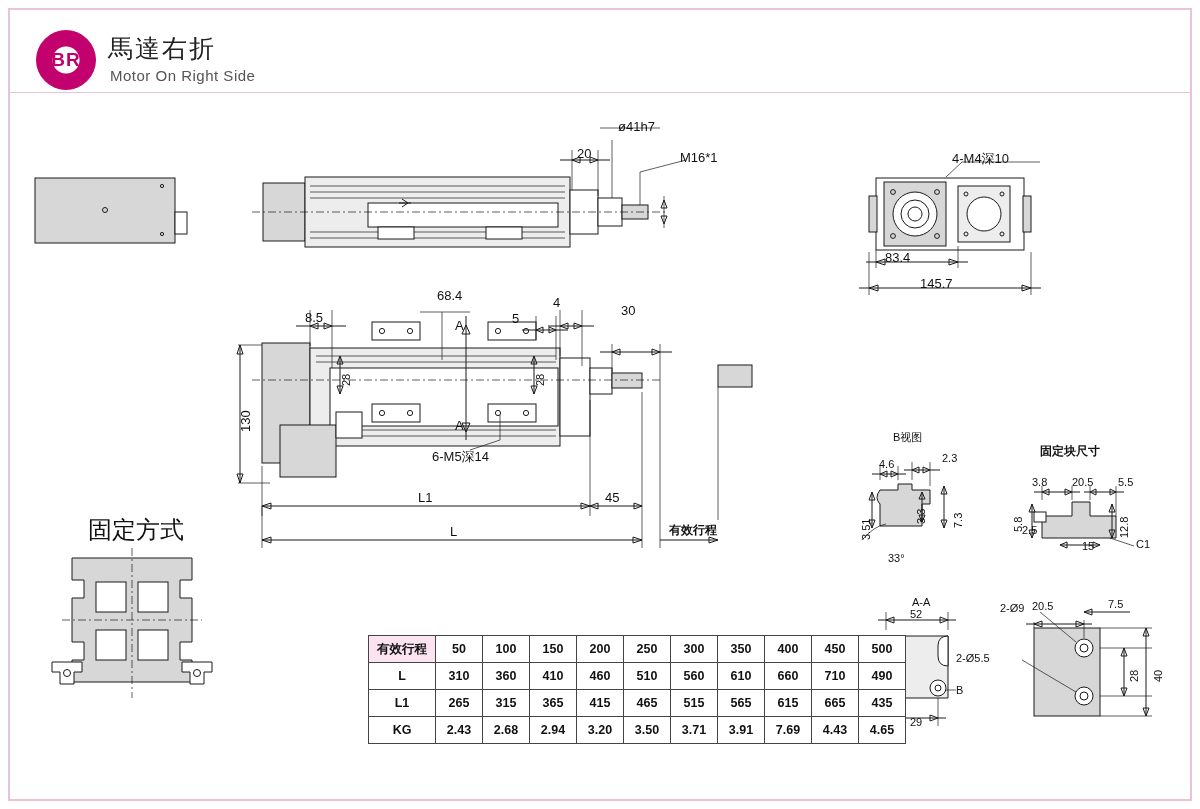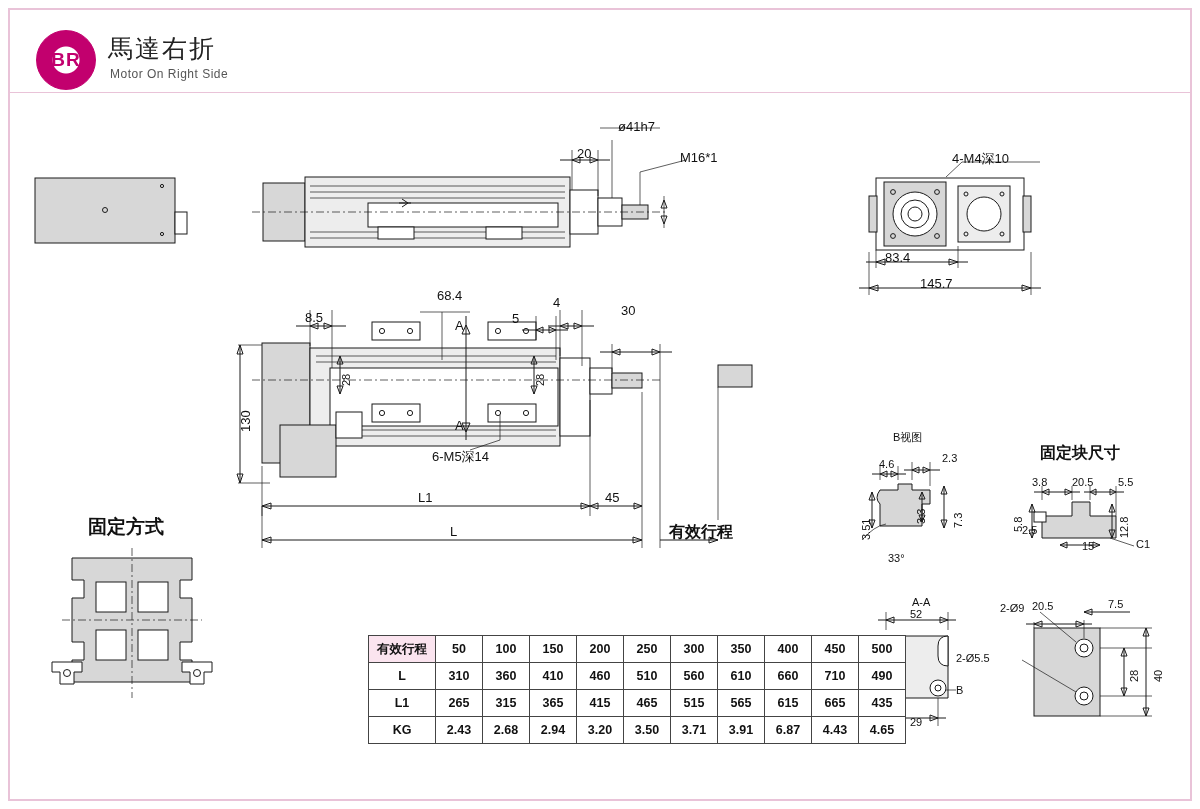--- a/index.html
+++ b/index.html
@@ -5,35 +5,35 @@
   html,body{margin:0;padding:0;background:#ffffff;}
   body{width:1200px;height:809px;font-family:"Liberation Sans",sans-serif;color:#1a1a1a;position:relative;overflow:hidden;}
   .frame{position:absolute;left:8px;top:8px;width:1184px;height:793px;border:2px solid #e9c3d8;box-sizing:border-box;}
   .header{position:absolute;left:22px;top:24px;width:700px;height:72px;}
   .logo{position:absolute;left:14px;top:6px;width:58px;height:58px;border-radius:50%;
         background:radial-gradient(circle at 50% 50%, #ffffff 0 13px, #c2006e 14px 100%);
         border:1px solid #c2006e;}
   .logo-text{position:absolute;left:0;top:0;width:58px;height:58px;line-height:58px;text-align:center;
         font-weight:bold;font-size:19px;color:#c2006e;letter-spacing:1px;}
   .title-cn{position:absolute;left:86px;top:8px;font-size:25px;color:#222;letter-spacing:2px;}
-  .title-en{position:absolute;left:88px;top:43px;font-size:12px;color:#555;letter-spacing:0.5px;}
+  .title-en{position:absolute;left:88px;top:43px;font-size:15px;color:#555;letter-spacing:0.5px;}
   .hr-pink{position:absolute;left:10px;top:92px;width:1180px;height:1px;background:#e9c3d8;}
 
   svg{position:absolute;left:0;top:0;width:1200px;height:809px;pointer-events:none;}
   .ln{stroke:#1a1a1a;stroke-width:1;fill:none;}
   .lnt{stroke:#1a1a1a;stroke-width:0.7;fill:none;}
   .dash{stroke:#1a1a1a;stroke-width:0.7;fill:none;stroke-dasharray:8 3 2 3;}
   .fillgrey{fill:#d7d7d7;stroke:#1a1a1a;stroke-width:1;}
   .filllgrey{fill:#ededed;stroke:#1a1a1a;stroke-width:1;}
   .fillw{fill:#ffffff;stroke:#1a1a1a;stroke-width:1;}
 
   .lbl{position:absolute;font-size:13px;color:#111;white-space:nowrap;}
   .lbl.sm{font-size:11px;}
-  .lbl.bg{font-size:16px;font-weight:bold;}
-  .lbl.bgcn{font-size:19px;font-weight:bold;}
+  .lbl.bg{font-size:12px;font-weight:bold;}
+  .lbl.bgcn{font-size:24px;font-weight:normal;}
   .rot90{transform:rotate(-90deg);transform-origin:left top;}
 
   table.spec{position:absolute;left:368px;top:635px;border-collapse:collapse;background:#fff;}
   table.spec td,table.spec th{border:1px solid #444;font-size:12.5px;text-align:center;
        padding:3px 0;width:46px;height:20px;font-weight:bold;color:#111;}
   table.spec .hdr{background:#fbe4ef;font-weight:bold;width:66px;}
   table.spec .rowhdr{width:66px;}
 </style>
 </head>
 <body>
@@ -409,18 +409,18 @@
   </tr>
   <tr>
     <td class="rowhdr">KG</td>
     <td>2.43</td>
     <td>2.68</td>
     <td>2.94</td>
     <td>3.20</td>
     <td>3.50</td>
     <td>3.71</td>
     <td>3.91</td>
-    <td>6.87</td>
+    <td>7.69</td>
     <td>4.43</td>
     <td>4.65</td>
   </tr>
 </tbody>
   </table>
 
 </body></html>

